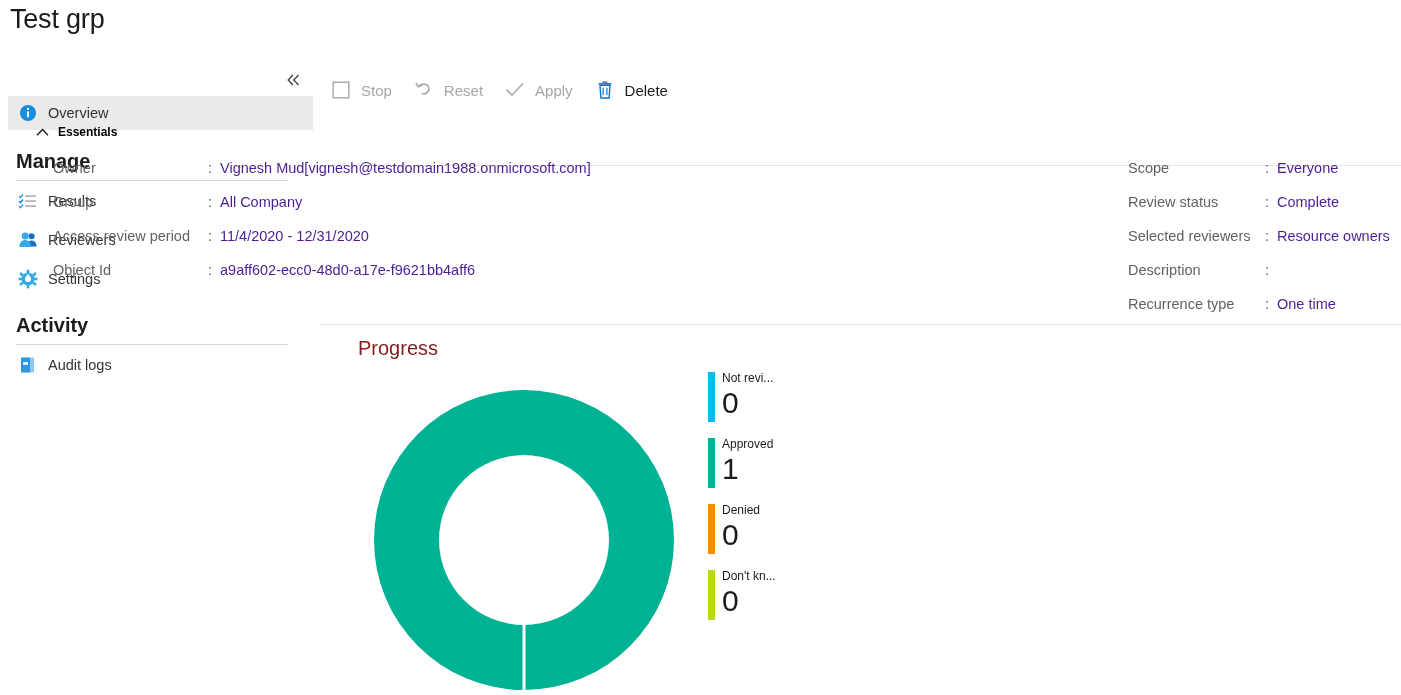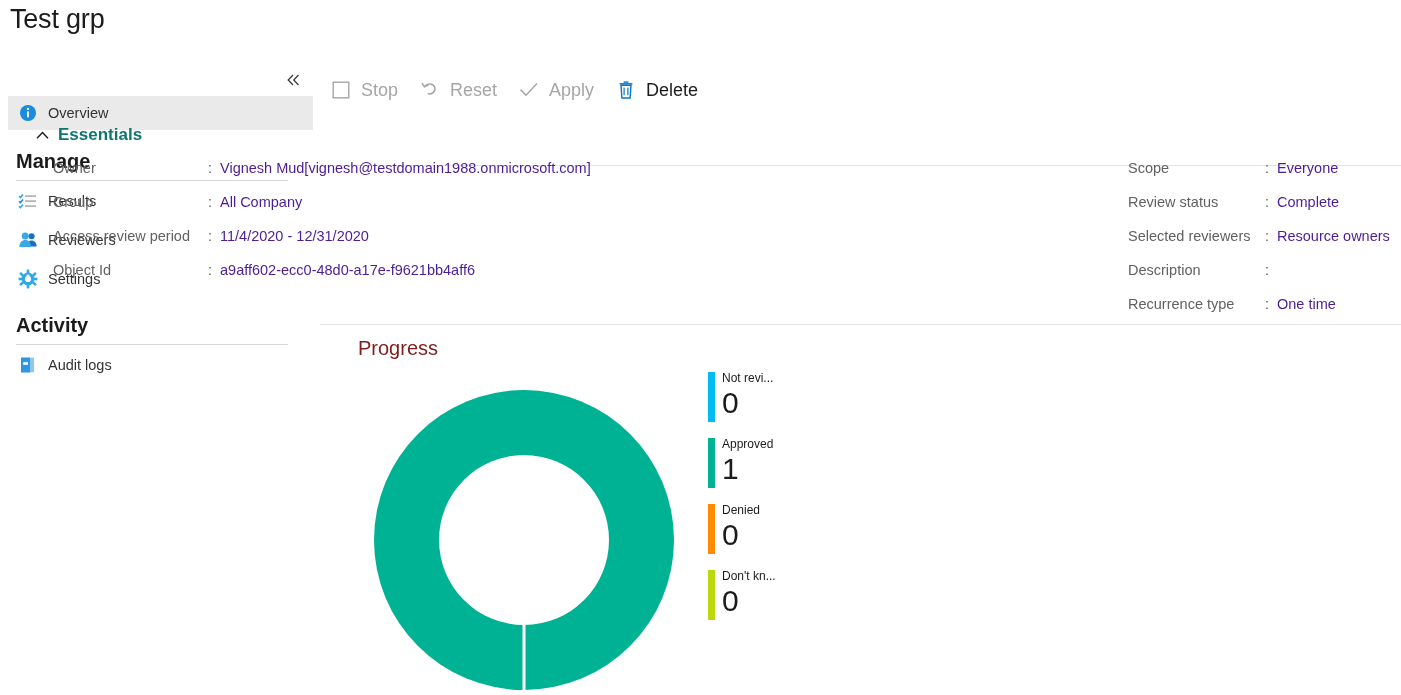--- a/index.html
+++ b/index.html
@@ -116,21 +116,21 @@
   .cmd-btn {
     display: flex;
     align-items: center;
     height: 36px;
     padding: 0 10px 0 4px;
     margin-right: 6px;
     background: transparent;
     border: none;
     cursor: pointer;
     font-family: "Liberation Sans", sans-serif;
-    font-size: 18px;
+    font-size: 15px;
     color: #1b1b1b;
   }
   .cmd-btn.disabled {
     color: #a6a6a6;
     cursor: default;
   }
   .cmd-ico {
     width: 24px;
     height: 24px;
     margin-right: 8px;
@@ -159,23 +159,23 @@
   }
   .chev-up {
     width: 14px;
     height: 14px;
     margin-right: 9px;
     display: flex;
     align-items: center;
     justify-content: center;
   }
   .essentials-title {
-    font-size: 17px;
+    font-size: 12px;
     font-weight: 700;
-    color: #0f766e;
+    color: #000000;
   }
 
   .kv-col-left {
     position: absolute;
     left: 53px;
     top: 160px;
     width: 620px;
   }
   .kv-col-right {
     position: absolute;

